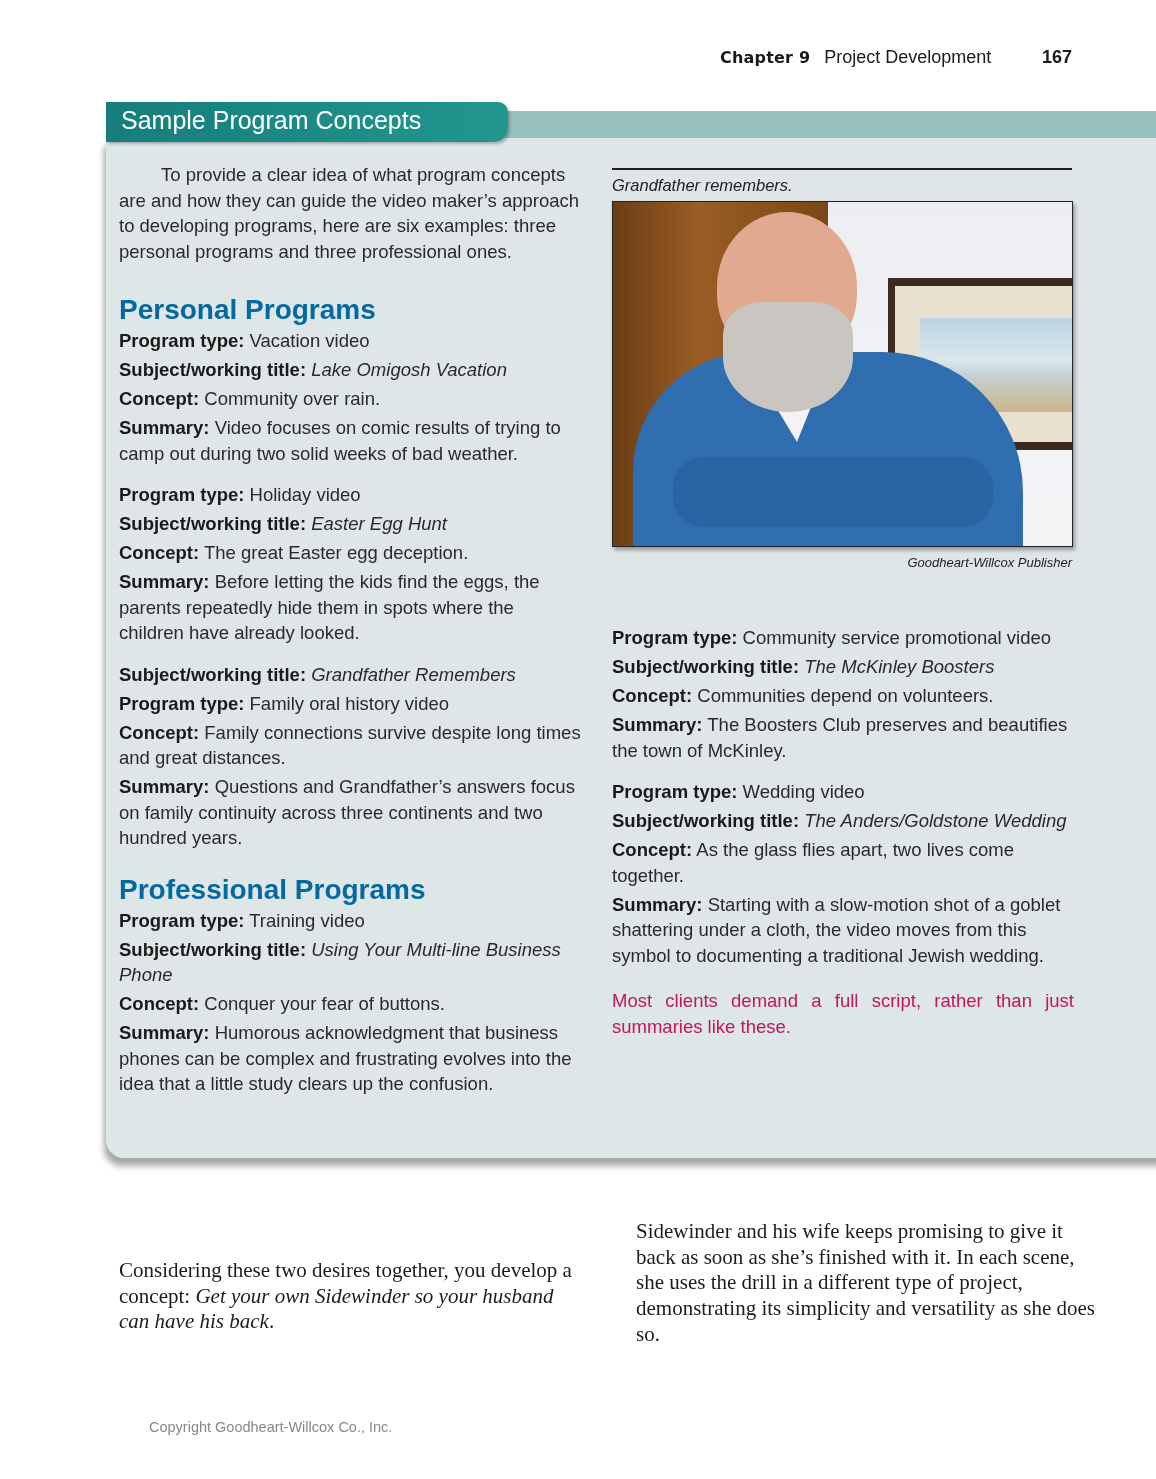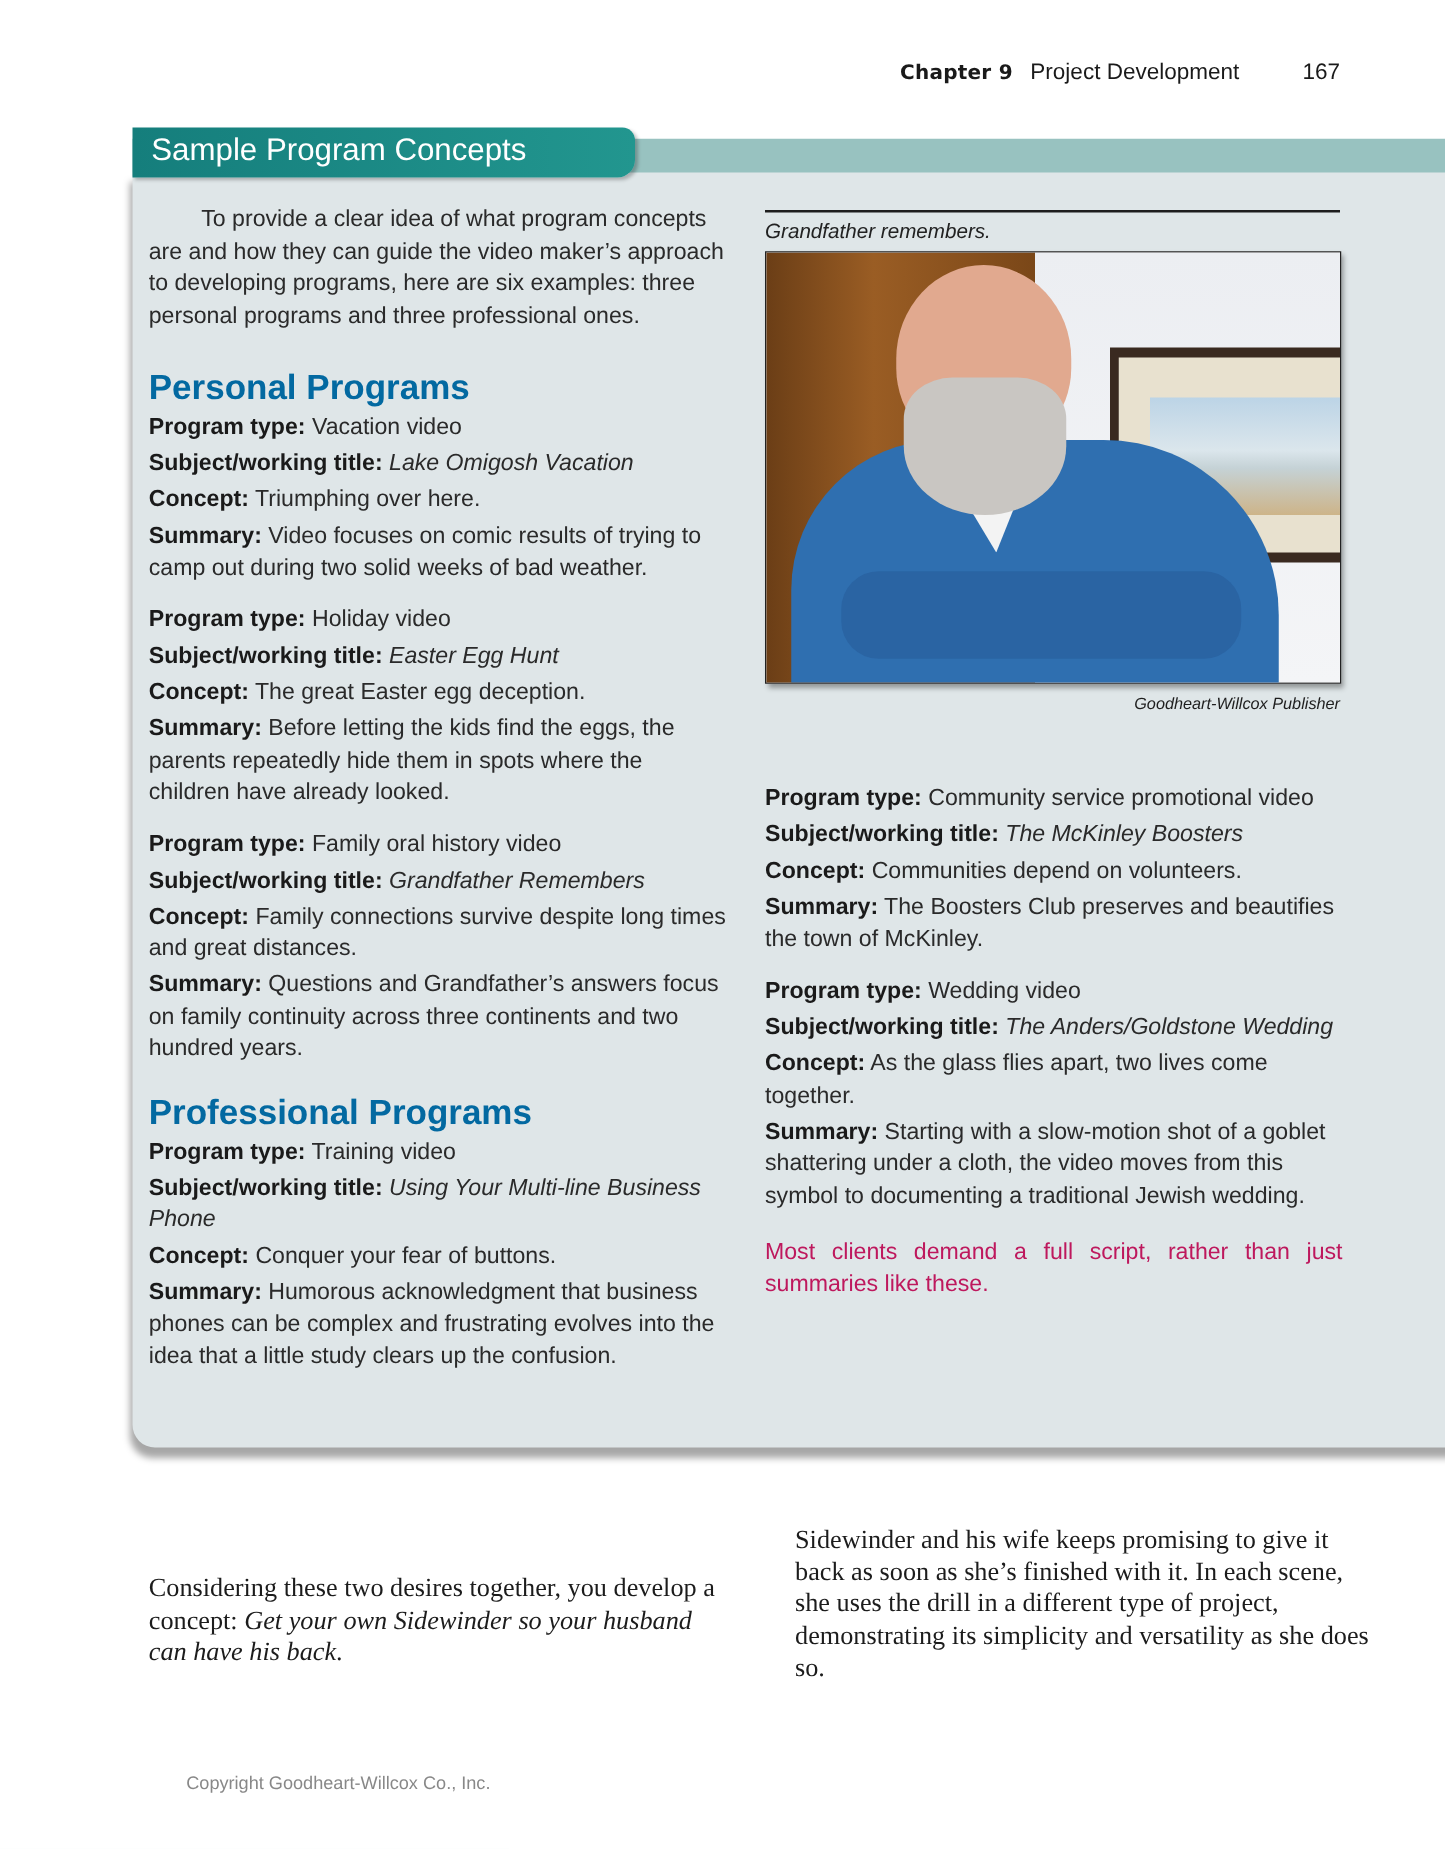--- a/index.html
+++ b/index.html
@@ -5,21 +5,21 @@
   * { box-sizing: border-box; margin: 0; padding: 0; }
   html, body { width: 1156px; height: 1479px; background: #ffffff; overflow: hidden; }
   body { position: relative; font-family: "Liberation Sans", sans-serif; color: #222; }
 
   .running-head {
     position: absolute; top: 47px; left: 720px; width: 352px;
     font-size: 18px; color: #1a1a1a; white-space: nowrap;
   }
   .running-head .chap { font-weight: bold; font-family: "DejaVu Sans", sans-serif; font-size: 16px; letter-spacing: 0.2px; }
   .running-head .title { margin-left: 14px; }
-  .running-head .page { position: absolute; right: 0; top: 0; font-weight: normal; }
+  .running-head .page { position: absolute; right: 0; top: 0; font-weight: bold; }
 
   .box {
     position: absolute; left: 106px; top: 138px; width: 1060px; height: 1020px;
     background: #dfe6e8;
     border-bottom-left-radius: 18px;
     box-shadow: -2px 8px 6px rgba(0,0,0,0.35);
   }
   .box-band {
     position: absolute; left: 106px; top: 111px; width: 1060px; height: 30px;
     background: #98c2c0;
@@ -87,34 +87,34 @@
 <div class="box-title">Sample Program Concepts</div>
 
 <div class="col col-left">
   <p class="intro">To provide a clear idea of what program concepts are and how they can guide the video maker’s approach to developing programs, here are six examples: three personal programs and three professional ones.</p>
 
   <h3 class="section-heading">Personal Programs</h3>
 
   <div class="entry">
     <p><b>Program type:</b> <span>Vacation video</span></p>
     <p><b>Subject/working title:</b> <i>Lake Omigosh Vacation</i></p>
-    <p><b>Concept:</b> <span>Triumphing over here.</span></p>
+    <p><b>Concept:</b> <span>Community over rain.</span></p>
     <p><b>Summary:</b> <span>Video focuses on comic results of trying to camp out during two solid weeks of bad weather.</span></p>
   </div>
 
   <div class="entry">
     <p><b>Program type:</b> <span>Holiday video</span></p>
     <p><b>Subject/working title:</b> <i>Easter Egg Hunt</i></p>
     <p><b>Concept:</b> <span>The great Easter egg deception.</span></p>
     <p><b>Summary:</b> <span>Before letting the kids find the eggs, the parents repeatedly hide them in spots where the children have already looked.</span></p>
   </div>
 
   <div class="entry gap-after">
+    <p><b>Subject/working title:</b> <i>Grandfather Remembers</i></p>
     <p><b>Program type:</b> <span>Family oral history video</span></p>
-    <p><b>Subject/working title:</b> <i>Grandfather Remembers</i></p>
     <p><b>Concept:</b> <span>Family connections survive despite long times and great distances.</span></p>
     <p><b>Summary:</b> <span>Questions and Grandfather’s answers focus on family continuity across three continents and two hundred years.</span></p>
   </div>
 
   <h3 class="section-heading">Professional Programs</h3>
 
   <div class="entry">
     <p><b>Program type:</b> <span>Training video</span></p>
     <p><b>Subject/working title:</b> <i>Using Your Multi-line Business Phone</i></p>
     <p><b>Concept:</b> <span>Conquer your fear of buttons.</span></p>

